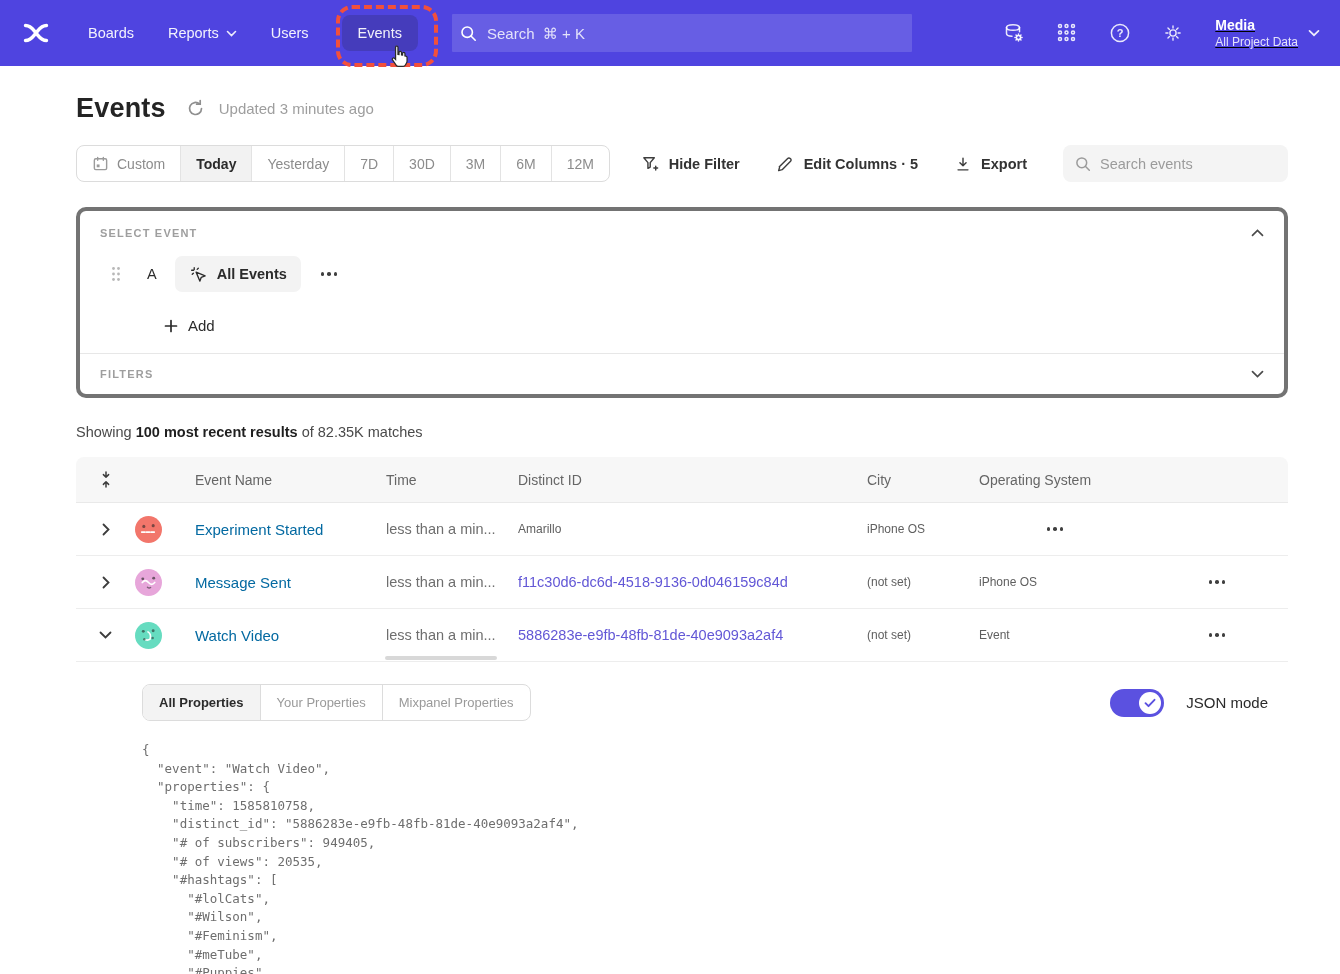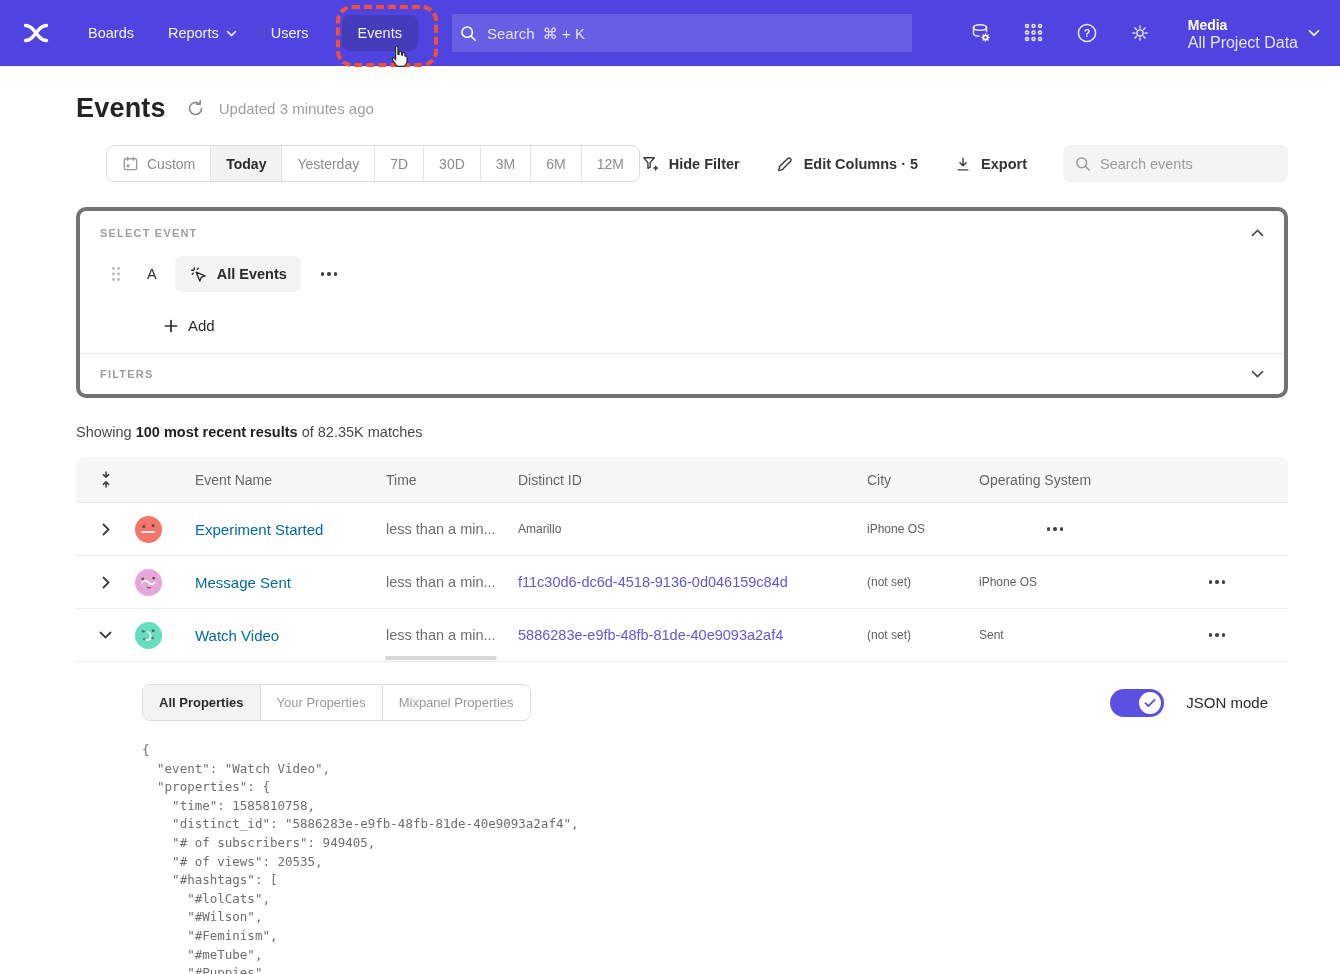--- a/index.html
+++ b/index.html
@@ -24,36 +24,36 @@
     margin-left:34px; width:460px; height:38px; background:rgba(255,255,255,.14);
     border-radius:1px; display:flex; align-items:center; padding:0 8px; gap:10px;
   }
   .nav-search input {
     background:transparent; border:none; outline:none; color:#fff;
     font-size:15px; width:100%; font-family:"Liberation Sans", sans-serif;
   }
   .nav-search input::placeholder { color:rgba(255,255,255,.82); }
   .nav-right { margin-left:auto; display:flex; align-items:center; gap:31px; }
   .nav-icon { width:22px; height:22px; color:rgba(255,255,255,.88); cursor:pointer; display:flex; }
-  .project { margin-left:6px; display:flex; align-items:center; gap:10px; cursor:pointer; }
+  .project { display:flex; align-items:center; gap:10px; cursor:pointer;text-decoration:underline; }
   .project-name { color:#fff; font-size:14px; font-weight:700; line-height:19px; }
-  .project-scope { color:rgba(255,255,255,.85); font-size:16px; line-height:15px; }
+  .project-scope { color:rgba(255,255,255,.85); font-size:12px; line-height:15px; }
   
   .annotation {
     position:absolute; left:336px; top:5px; width:102px; height:62px;
     border:4px dashed #f2503c; border-radius:16px; z-index:5; pointer-events:none;
   }
   .cursor-hand { position:absolute; left:388px; top:44px; z-index:6; pointer-events:none; }
   
   .main { position:absolute; top:66px; left:0; width:1340px; padding:0 52px 0 76px; }
   .title-row { margin-top:27px; display:flex; align-items:center; gap:13px; }
   .page-title { font-size:27px; font-weight:700; color:#242424; letter-spacing:.2px; }
   .refresh { color:#8f8f8f; width:20px; height:20px; cursor:pointer; margin-left:7px; display:flex; }
   .updated { color:#9e9e9e; font-size:15px; }
-  .controls-row { margin-top:21px; display:flex; align-items:flex-end; justify-content:space-between;margin-left:30px; }
+  .controls-row { margin-top:21px; display:flex; align-items:flex-end; justify-content:space-between; }
   .segmented { display:inline-flex; border:1px solid #dcdcdc; border-radius:8px; overflow:hidden; height:37px; background:#fff; }
   .segment {
     display:flex; align-items:center; gap:8px; padding:0 15px; font-size:14px;
     color:#8c8c8c; border-right:1px solid #e3e3e3; cursor:pointer; white-space:nowrap;
   }
   .segment:last-child { border-right:none; }
   .segment.selected { background:#f2f2f2; color:#2b2b2b; font-weight:700; }
   .seg-icon { color:#9b9b9b; display:flex; }
   .toolbar { display:flex; align-items:center; gap:36px; }
   .tool-btn { display:flex; align-items:center; gap:9px; font-size:14.5px; font-weight:600; color:#333; cursor:pointer; white-space:nowrap; }
@@ -444,21 +444,21 @@
               <circle cx="17.5" cy="8.5" r="1.4" fill="rgba(40,40,40,.6)"></circle>
             <path d="M10 17 q2.5 1 4.5-.5 q1.5-5-2-7" stroke="#fff" stroke-width="1.6" stroke-linecap="round"></path>
             <circle cx="9" cy="16.5" r="1.2" fill="rgba(40,40,40,.55)"></circle>
               <circle cx="17" cy="15.5" r="1.2" fill="rgba(40,40,40,.55)"></circle>
           </svg>
         </span>
         <span class="cell-name">Watch Video</span>
         <span class="cell-time">less than a min...</span>
         <span class="cell-id">5886283e-e9fb-48fb-81de-40e9093a2af4</span>
         <span class="cell-dim">(not set)</span>
-        <span class="cell-dim">Sent</span>
+        <span class="cell-dim">Event</span>
         <span class="row-menu">
             <i></i>
             <i></i>
             <i></i>
           </span>
       </div>
 
       <div class="hscroll-thumb"></div>
 
       <div class="detail">

